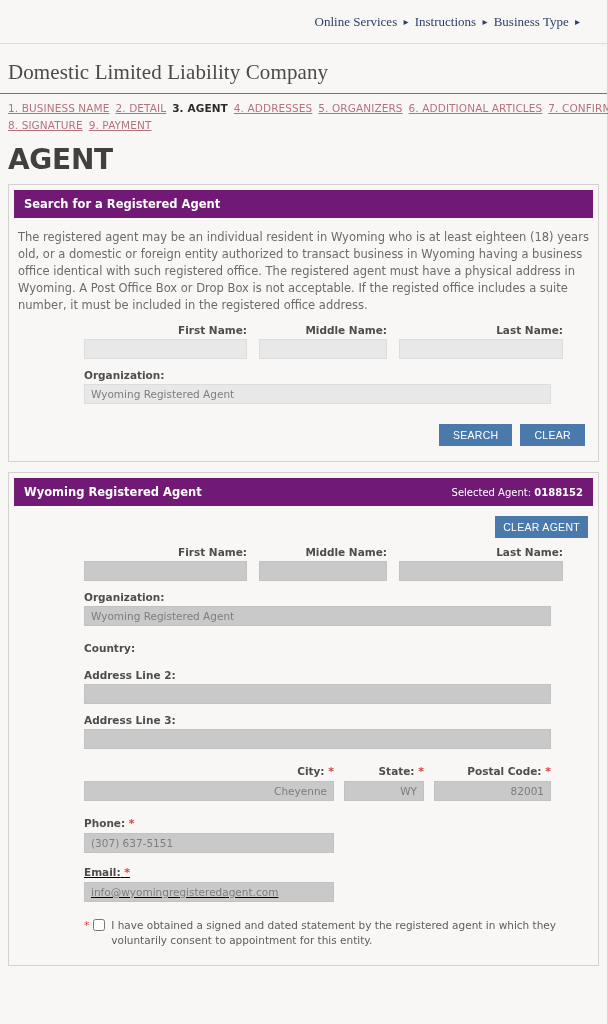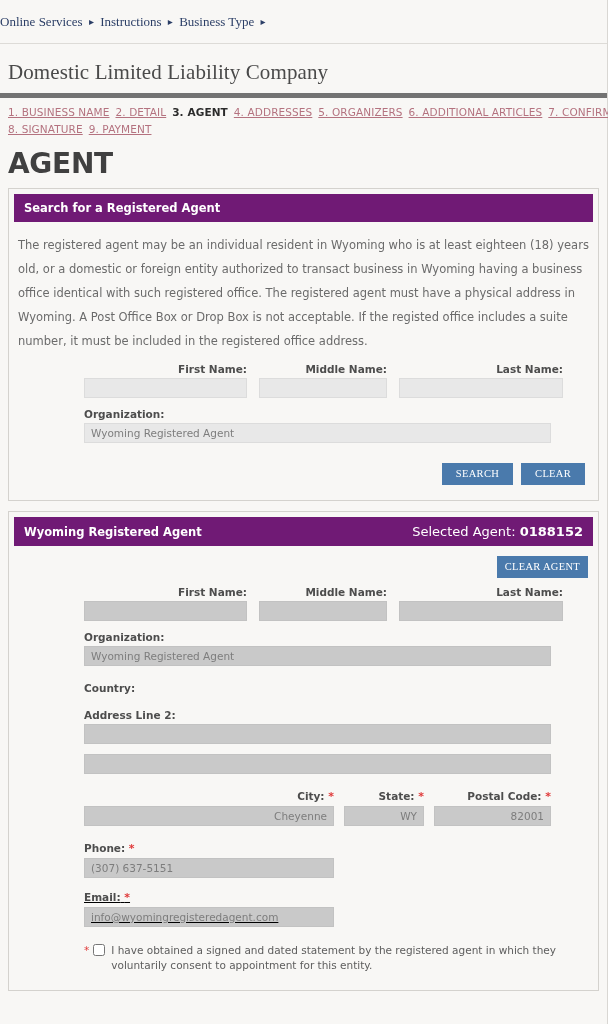--- a/index.html
+++ b/index.html
@@ -17,41 +17,42 @@
     border-right: 1px solid #d9d7d3;
   }
 
   
   .topbar {
     height: 44px;
     background: #f8f7f5;
     border-bottom: 1px solid #dddbd7;
     display: flex;
     align-items: center;
+    justify-content: flex-end;
     padding-right: 24px;
   }
   .breadcrumb {
     font-family: "Liberation Serif", "DejaVu Serif", serif;
     font-size: 13px;
     color: #3b4a6b;
     white-space: nowrap;
   }
   .breadcrumb .crumb { color: #2b3e66; }
   .breadcrumb .sep {
     color: #2b3e66;
     font-size: 10px;
     padding: 0 3px;
     position: relative;
     top: -1px;
   }
 
   
   .title-wrap {
     padding: 16px 8px 8px 8px;
-    border-bottom: 5px solid #737373;
+    border-bottom: 1px solid #737373;
   }
   .page-title {
     font-family: "Liberation Serif", "DejaVu Serif", serif;
     font-size: 21px;
     font-weight: normal;
     color: #4a4a4a;
     margin: 0;
     letter-spacing: .1px;
   }
 
@@ -96,29 +97,29 @@
   .panel-head {
     background: #701a75;
     color: #ffffff;
     font-size: 11.5px;
     font-weight: bold;
     padding: 7px 10px;
     display: flex;
     align-items: center;
     justify-content: space-between;
   }
-  .panel-head .sel-agent { font-weight: normal; font-size: 13px; }
+  .panel-head .sel-agent { font-weight: normal; font-size: 10px; }
   .panel-head .sel-agent b { font-weight: bold; }
 
   .panel-body { padding: 6px 2px 4px 2px; }
 
   .intro {
     font-size: 11.5px;
     color: #6b6b6b;
-    line-height: 24px;
+    line-height: 17px;
     padding: 5px 2px 10px 2px;
   }
 
   
   .form-area { padding: 0 10px 4px 68px; }
   .row { display: flex; text-align: right; }
   .fld { margin-bottom: 10px; }
   .lbl {
     font-size: 10.5px;
     font-weight: bold;
@@ -154,21 +155,21 @@
   .w-zip   { width: 117px; }
   .w-phone { width: 250px; }
   .w-email { width: 250px; text-decoration: underline; }
 
   
   .btn {
     background: #4a7aac;
     color: #fff;
     border: none;
     font-size: 10.5px;
-    font-family: Liberation Serif, serif;
+    font-family: Liberation Sans, sans-serif;
     letter-spacing: .3px;
     padding: 5px 14px;
     cursor: pointer;
     display: inline-block;
     line-height: 12px;
   }
   .btn-row {
     display: flex;
     justify-content: flex-end;
     gap: 8px;
@@ -299,20 +300,21 @@
           <span class="lbl">Country:</span>
         </div>
 
 
         <div class="fld w-addr">
           <span class="lbl">Address Line 2:</span>
           <div class="inp filled"></div>
         </div>
 
         <div class="fld w-addr" style="margin-bottom:16px;">
+          <span class="lbl">Address Line 3:</span>
           <div class="inp filled"></div>
         </div>
 
         <div class="row" style="margin-bottom:6px;">
           <div class="fld w-city">
             <span class="lbl"><span>City:</span> <span class="req">*</span></span>
             <div class="inp filled">Cheyenne</div>
           </div>
           <div class="fld w-state">
             <span class="lbl"><span>State:</span> <span class="req">*</span></span>

